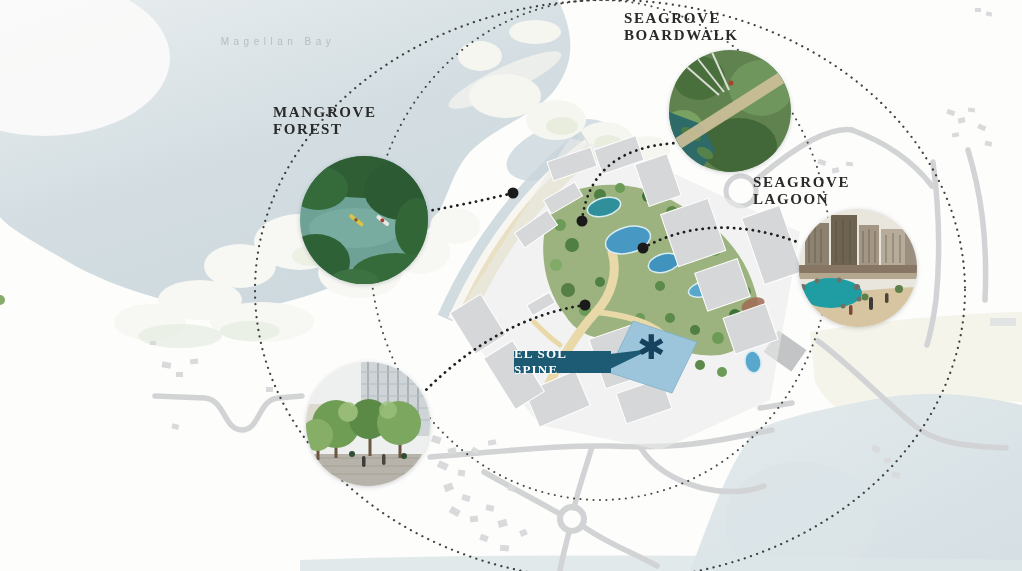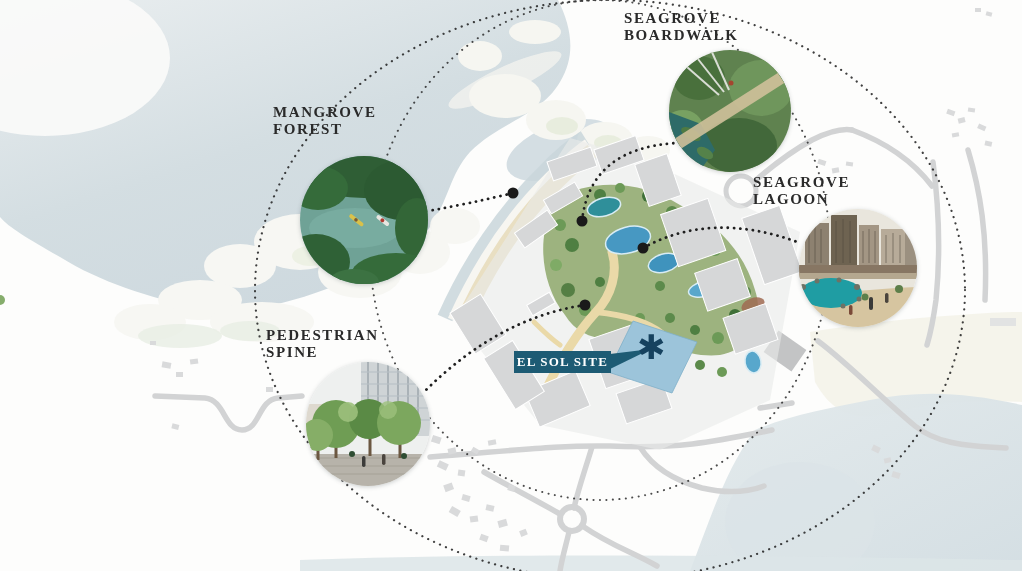--- a/index.html
+++ b/index.html
@@ -341,28 +341,27 @@
       </g>
       <g>
         <rect x="56" y="94" width="3.5" height="11" rx="1.7" fill="#3c3c3a"></rect>
         <rect x="76" y="92" width="3.5" height="11" rx="1.7" fill="#4a443e"></rect>
         <circle cx="46" cy="92" r="3" fill="#2f4d33"></circle>
           <circle cx="98" cy="94" r="3" fill="#2f4d33"></circle>
       </g>
     </svg>
   </div>
 
+  <div class="bay-label">Magellan Bay</div>
 
   <div class="callout-label" style="left:273px;top:104px;">MANGROVE
 FOREST</div>
   <div class="callout-label" style="left:624px;top:10px;">SEAGROVE
 BOARDWALK</div>
   <div class="callout-label" style="left:753px;top:174px;">SEAGROVE
 LAGOON</div>
-  <div class="callout-label" style="left:266px;top:327px;">PEDESTRIAN
-SPINE</div>
 
   <div class="site-tag">
-    <span>EL SOL SITE</span>
+    <span>EL SOL SPINE</span>
   </div>
   <div class="site-marker">✱</div>
 
 </div>
 
 </body></html>

